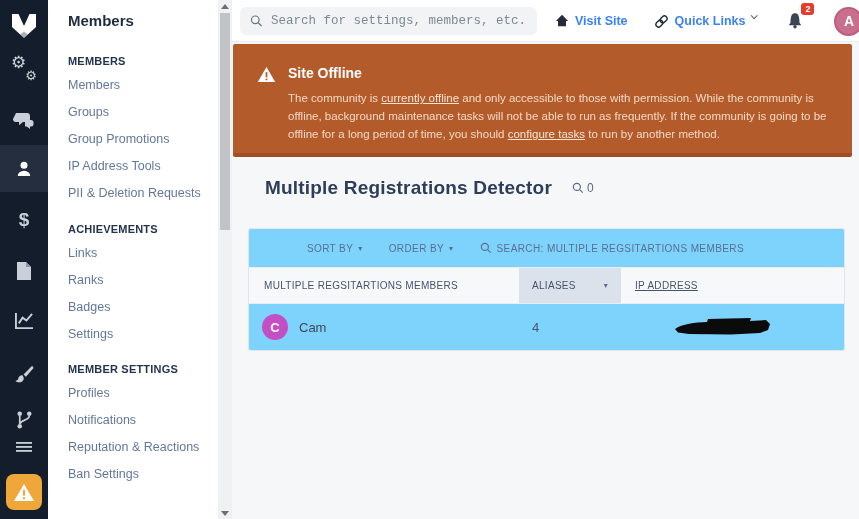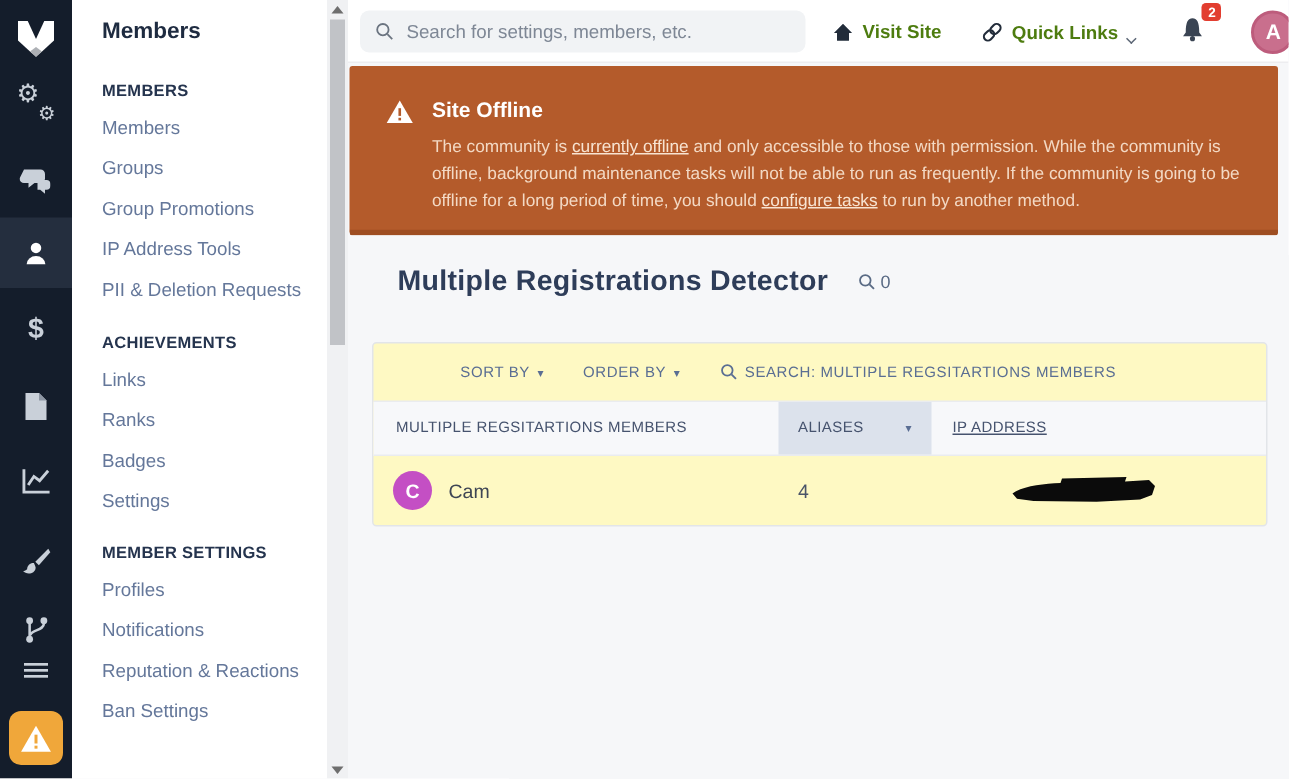--- a/index.html
+++ b/index.html
@@ -30,42 +30,42 @@
   .sb-thumb { position:absolute; left:2px; top:13px; width:10px; height:217px; background:#c1c3c7; }
   .sb-arrow { position:absolute; left:0; width:14px; height:12px; display:flex; align-items:center; justify-content:center; }
   .sb-arrow.up { top:0; } .sb-arrow.down { bottom:0; }
   .tri-up { width:0; height:0; border-left:4px solid transparent; border-right:4px solid transparent; border-bottom:5px solid #6e6e6e; }
   .tri-down { width:0; height:0; border-left:4px solid transparent; border-right:4px solid transparent; border-top:5px solid #6e6e6e; }
 
   
   .main { position:absolute; left:232px; top:0; right:0; bottom:0; background:#f6f7f9; }
   .topbar { position:absolute; left:0; top:0; width:627px; height:42px; background:#fff; border-bottom:1px solid #ededf0; }
   .searchbox { position:absolute; left:8px; top:7px; width:297px; height:28px; background:#f1f3f5; border-radius:6px; display:flex; align-items:center; padding:0 10px; gap:8px; }
-  .searchbox input { border:none; outline:none; background:transparent; font-family:Liberation Sans, sans-serif; font-size:12.5px; color:#15803d; width:100%; }
+  .searchbox input { border:none; outline:none; background:transparent; font-family:Liberation Mono, monospace; font-size:12.5px; color:#15803d; width:100%; }
   .searchbox input::placeholder { color:#7e8795; }
   .topbar-right { position:absolute; left:323px; top:0; height:42px; display:flex; align-items:center; }
-  .tb-link { display:flex; align-items:flex-end; gap:6px; font-size:12.5px; font-weight:bold; color:#4d7c0f; cursor:pointer; white-space:nowrap; }
+  .tb-link { display:flex; align-items:flex-start; gap:6px; font-size:12.5px; font-weight:bold; color:#3b82f6; cursor:pointer; white-space:nowrap; }
   .chev { display:inline-block; width:5px; height:5px; border-right:1.4px solid #5b6575; border-bottom:1.4px solid #5b6575; transform:rotate(45deg) translateY(-1px); }
   .bell-wrap { position:relative; margin-left:30px; cursor:pointer; }
   .badge { position:absolute; top:-7px; right:-10px; background:#e23e30; color:#fff; font-size:9px; font-weight:bold; line-height:12px; padding:0 4px; border-radius:3px; }
   .avatar { margin-left:30px; width:29px; height:29px; border-radius:50%; background:#c96f8d; border:2px solid #bd5c7c; color:#fff; font-size:14px; font-weight:bold; display:flex; align-items:center; justify-content:center; cursor:pointer; }
 
   
   .banner { position:absolute; left:1px; top:44px; width:619px; height:113px; background:#b45b2b; border-radius:2px; border-bottom:4px solid #9e4e22; color:#f3dbc8; }
   .banner-icon { position:absolute; left:24px; top:22px; }
   .banner-title { position:absolute; left:55px; top:21px; font-size:14px; font-weight:bold; color:#ffffff; }
   .banner-text { position:absolute; left:55px; top:45px; width:540px; font-size:11.5px; line-height:18px; color:#f3d9c4; }
   .banner-text a { color:#f8e4d2; text-decoration:underline; cursor:pointer; }
 
   
   .page-head { position:absolute; left:33px; top:177px; display:flex; align-items:center; gap:20px; }
   .page-title { font-size:19px; font-weight:bold; color:#2e3d59; letter-spacing:.2px; }
   .result-count { display:flex; align-items:center; gap:3px; color:#5a6b85; font-size:12px; }
 
-  .card { position:absolute; left:16px; top:228px; width:597px; height:123px; background:#fef9c3; border:1px solid #e2e5e9; border-radius:3px; }
+  .card { position:absolute; left:16px; top:228px; width:597px; height:123px; background:#7dd3fc; border:1px solid #e2e5e9; border-radius:3px; }
   .card-toolbar { height:39px; display:flex; align-items:center; justify-content:flex-end; gap:26px; padding-right:100px; border-bottom:1px solid #eaecef; color:#5a6e93; font-size:10px; letter-spacing:.4px; }
   .tool-item { display:flex; align-items:center; gap:5px; cursor:pointer; white-space:nowrap; }
   .caret { font-size:8px; color:#5a6e93; }
   .thead { display:flex; height:36px; background:#f7f8fa; border-bottom:1px solid #eaecef; font-size:10px; color:#46536e; letter-spacing:.3px; }
   .th { display:flex; align-items:center; }
   .th1 { flex:0 0 270px; padding-left:15px; }
   .th2 { flex:0 0 102px; background:#dce2ec; padding:0 13px; justify-content:space-between; }
   .th3 { flex:1; padding-left:14px;text-decoration:underline; }
   .trow { display:flex; height:46px; align-items:center; font-size:13px; color:#3f4654; }
   .td1 { flex:0 0 270px; padding-left:13px; display:flex; align-items:center; gap:11px; }

